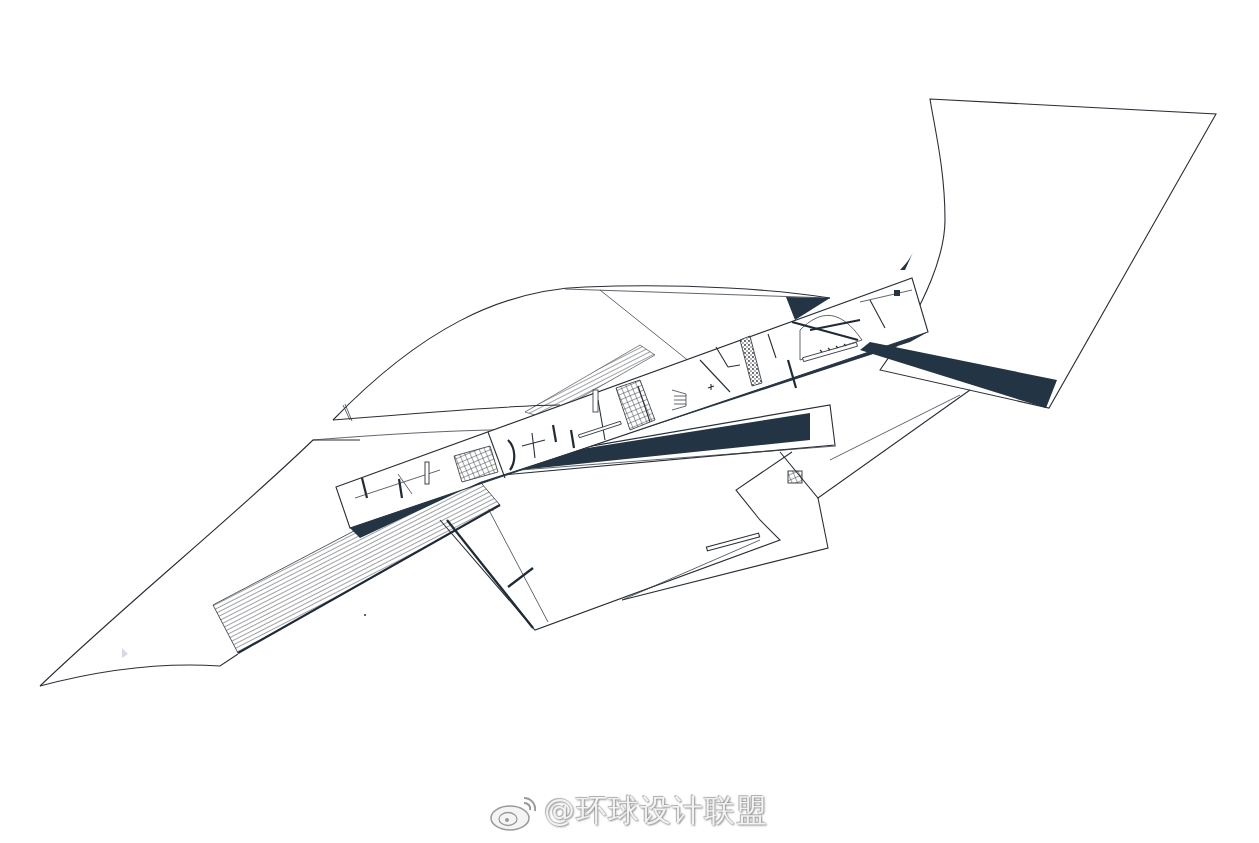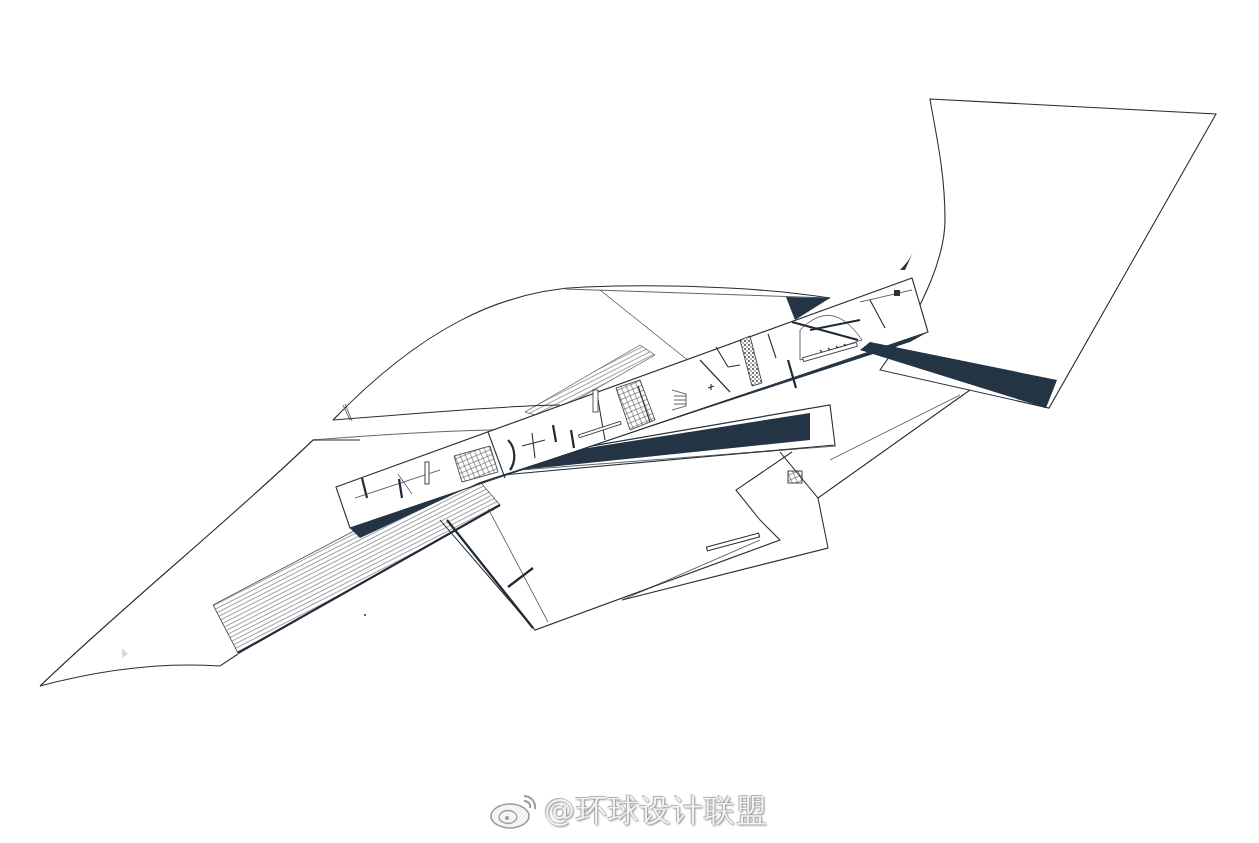--- a/index.html
+++ b/index.html
@@ -5,21 +5,21 @@
   html, body { margin: 0; padding: 0; background: #ffffff; }
   body { width: 1259px; height: 843px; position: relative; overflow: hidden; font-family: "DejaVu Sans", sans-serif; }
   #drawing { position: absolute; left: 0; top: 0; width: 1259px; height: 843px; }
   .ln { fill: none; stroke: #2a2f36; stroke-width: 1.1; }
   .ln-thin { fill: none; stroke: #3a3f46; stroke-width: 0.8; }
   .ln-bold { fill: none; stroke: #1f2a36; stroke-width: 2.2; }
   .fill-dark { fill: #233444; stroke: none; }
   .fill-white { fill: #ffffff; stroke: #2a2f36; stroke-width: 1.1; }
   .watermark {
     position: absolute; left: 488px; top: 790px;
-    display: flex; align-items: flex-start; gap: 4px;
+    display: flex; align-items: flex-end; gap: 4px;
     color: #f2f2f2; font-size: 31px; letter-spacing: 1px;
     text-shadow: 0 0 1px #9a9a9a, 1px 1px 2px #8a8a8a, -1px -1px 1px #b0b0b0;
     font-family: "DejaVu Sans", sans-serif;
   }
   .wm-icon { width: 52px; height: 40px; }
 </style>
 </head>
 <body>
 
 <svg id="drawing" viewBox="0 0 1259 843" xmlns="http://www.w3.org/2000/svg">

